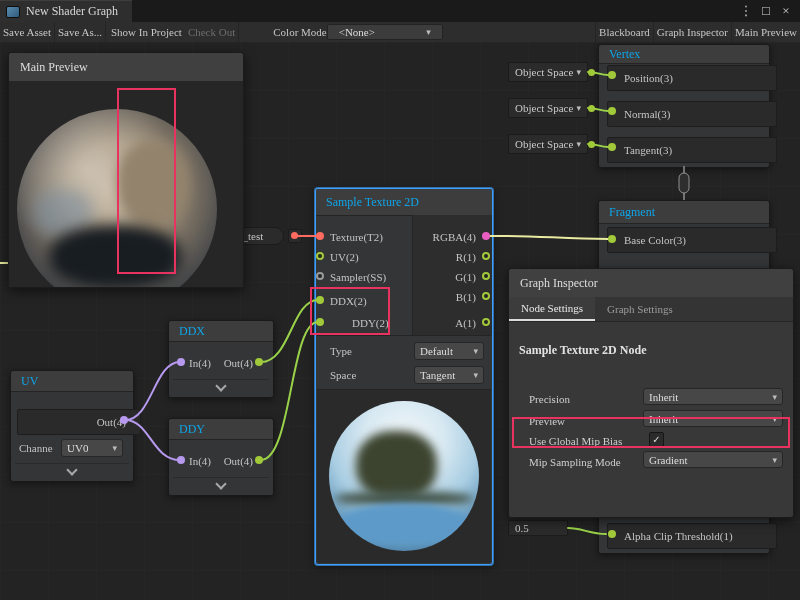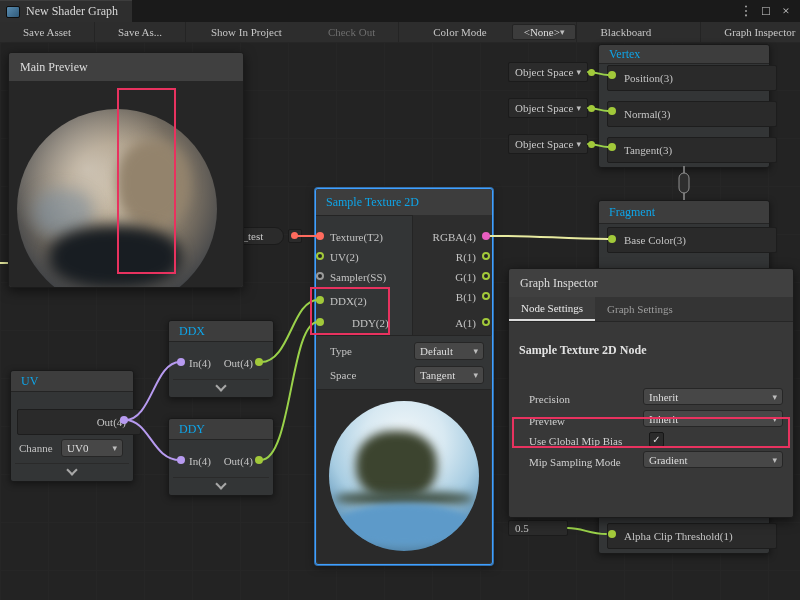--- a/index.html
+++ b/index.html
@@ -8,25 +8,25 @@
 
   
   .titlebar{position:absolute;top:0;left:0;right:0;height:22px;background:#1a1a1a;display:flex;align-items:stretch;}
   .tab{display:flex;align-items:center;gap:6px;background:#2e2e2e;padding:0 14px 0 6px;font-size:12px;color:#d8d8d8;border-top:1px solid #3d3d3d;}
   .tabicon{width:12px;height:10px;background:linear-gradient(135deg,#5a8cb0,#2f5a7a);border:1px solid #0d0d0d;border-radius:2px;}
   .winbtns{margin-left:auto;display:flex;align-items:center;padding-right:4px;color:#cfcfcf;}
   .winbtn{width:20px;height:20px;display:flex;align-items:center;justify-content:center;font-size:13px;}
 
   
   .toolbar{position:absolute;top:22px;left:0;right:0;height:20px;background:#2d2d2d;border-bottom:1px solid #181818;display:flex;align-items:stretch;font-size:11px;color:#c6c6c6;}
-  .tbtn{display:flex;align-items:center;padding:0 23px;border-right:1px solid #242424;white-space:nowrap;}
+  .tbtn{display:flex;align-items:center;padding:0 3px;border-right:1px solid #242424;white-space:nowrap;}
   .tbtn.disabled{color:#6d6d6d;}
-  .tlabel{display:flex;align-items:center;padding:0 25px 0 0;margin-left:34px;white-space:nowrap;}
+  .tlabel{display:flex;align-items:center;padding:0 0 0 0;margin-left:34px;white-space:nowrap;}
   .tdd{display:flex;align-items:center;justify-content:space-between;width:92px;background:#3c3c3c;border:1px solid #232323;border-radius:2px;margin:2px 0;padding:0 11px;color:#dedede;}
-  .tright{margin-left:auto;display:flex;gap:26px;}
+  .tright{margin-left:auto;display:flex;}
   .tright .tbtn{border-left:1px solid #242424;border-right:none;}
   .arr{font-size:9px;color:#bdbdbd;}
 
   
   .graph{position:absolute;top:42px;left:0;width:800px;height:558px;background:#232323;
          background-image:linear-gradient(#262626 1px,transparent 1px),linear-gradient(90deg,#262626 1px,transparent 1px);
          background-size:48px 48px;}
   .wires{position:absolute;left:0;top:0;z-index:3;pointer-events:none;}
   .wires path{pointer-events:stroke;}
 

